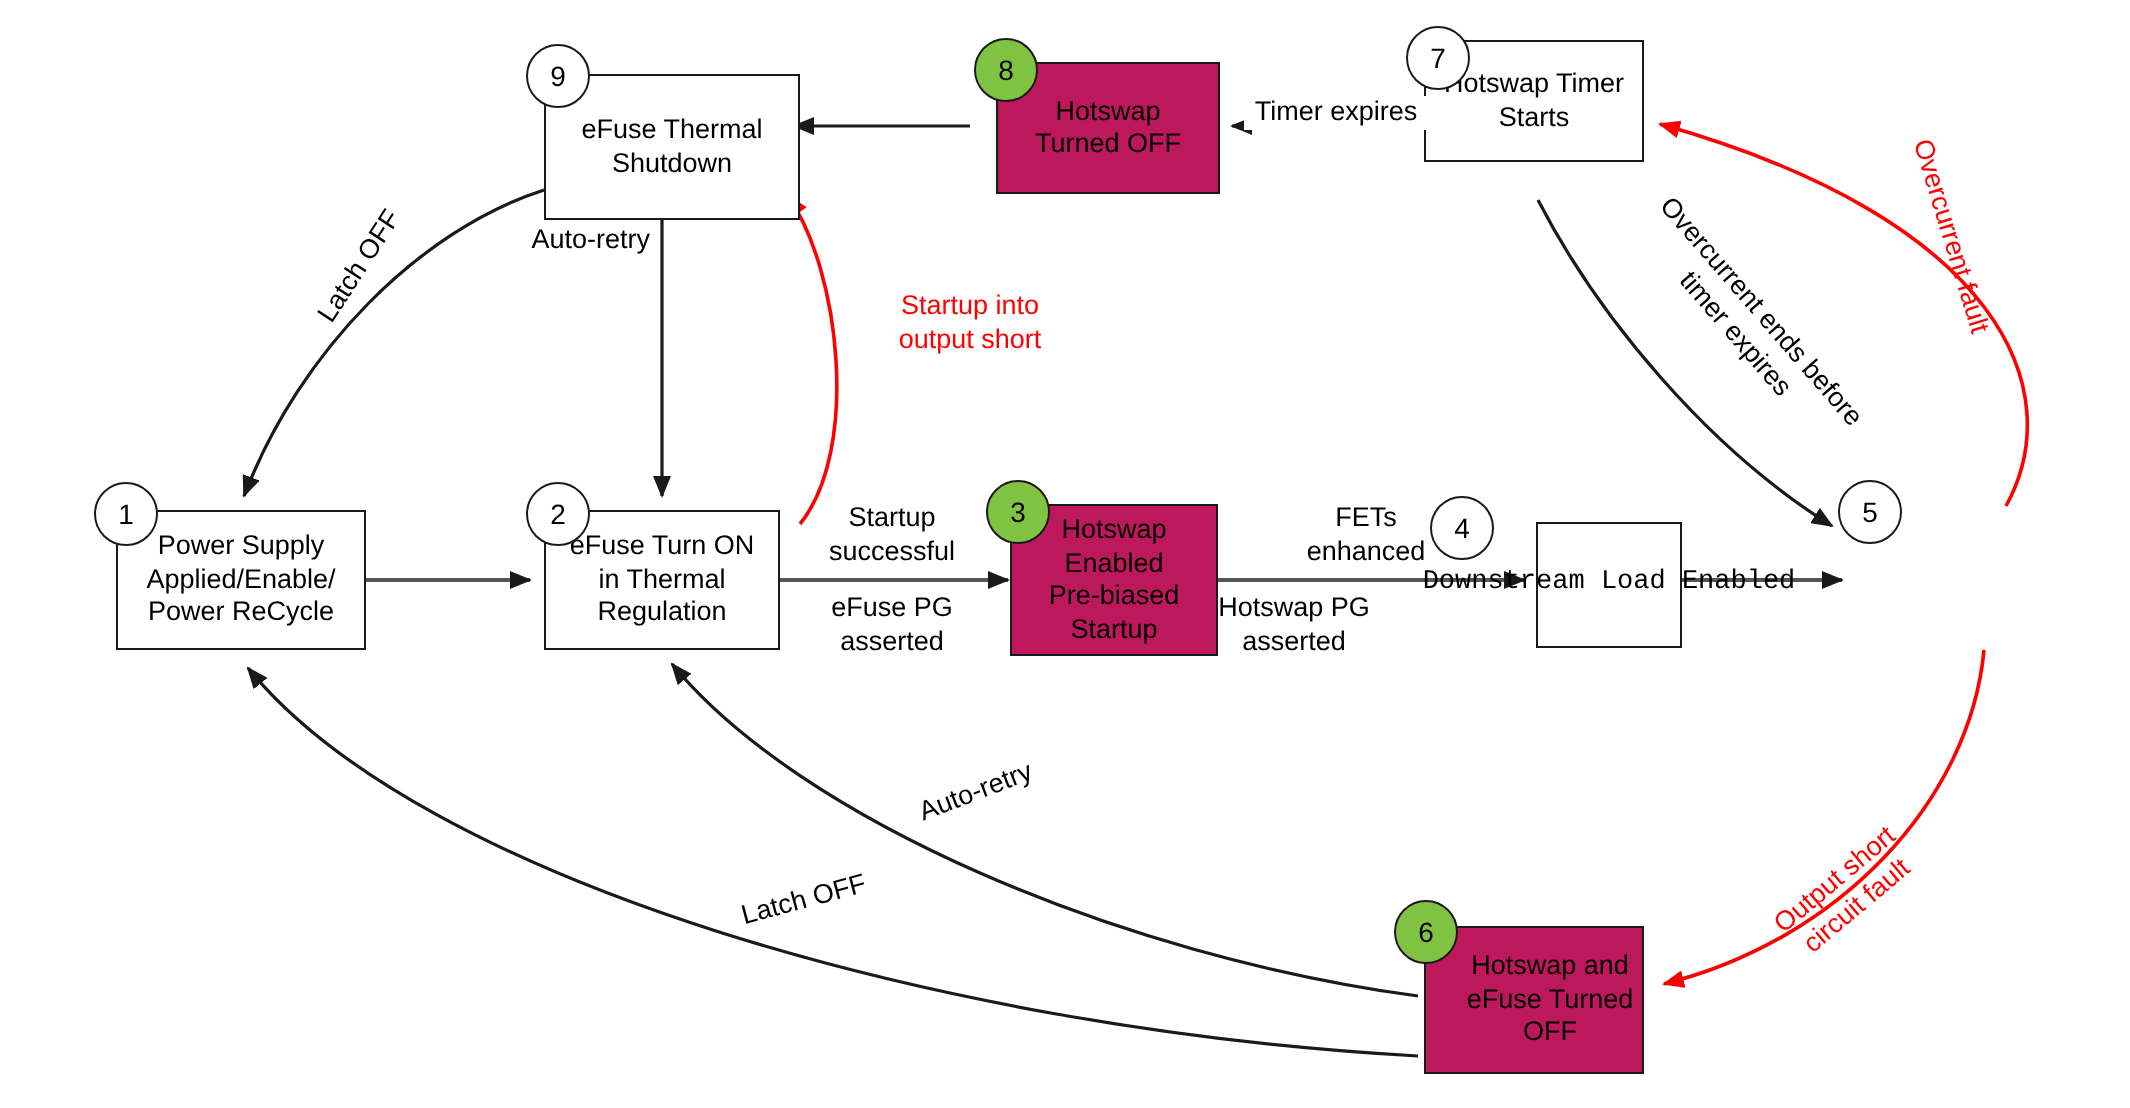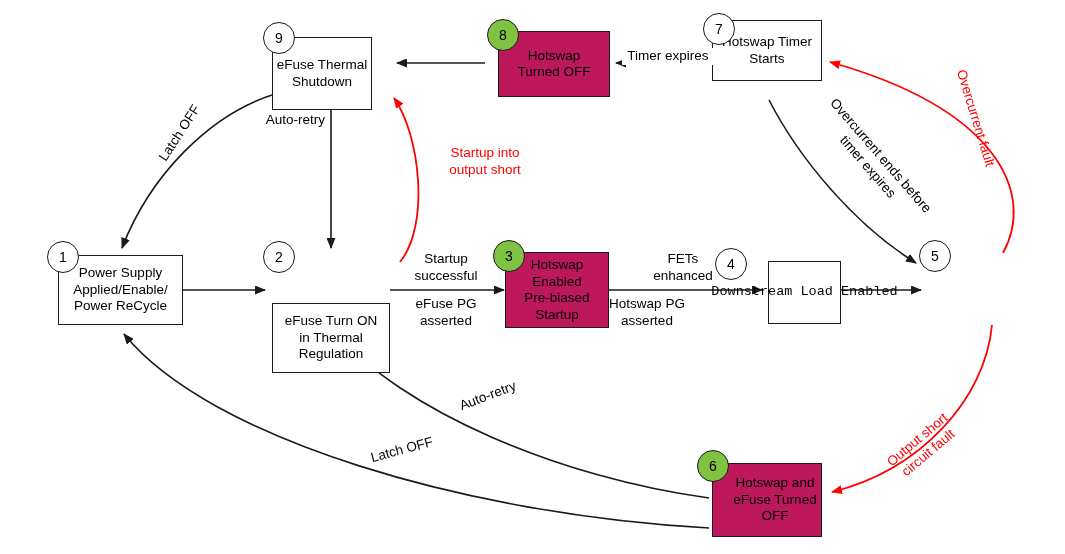--- a/index.html
+++ b/index.html
@@ -112,21 +112,21 @@
 
     <path d="M769,100 C800,160 855,225 916,263" fill="none" stroke="#1a1a1a" stroke-width="1.6" marker-end="url(#arrowBlack)"></path>
 
     <path d="M992,325 C985,400 920,470 832,492" fill="none" stroke="#ff0000" stroke-width="1.8" marker-end="url(#arrowRed)"></path>
 
     <path d="M709,498 C560,478 400,410 336,332" fill="none" stroke="#1a1a1a" stroke-width="1.6" marker-end="url(#arrowBlack)"></path>
 
     <path d="M709,528 C470,515 210,440 124,334" fill="none" stroke="#1a1a1a" stroke-width="1.6" marker-end="url(#arrowBlack)"></path>
   </svg>
 
-  <div class="node" style="left:272px; top:37px; width:100px; height:73px;">
+  <div class="node" style="left:272px; top:37px; width:128px; height:73px;">
     <span class="node-label">eFuse Thermal
 Shutdown</span>
   </div>
   <div class="badge" style="left:263px; top:22px;">
     <span>9</span>
   </div>
 
   <div class="node green" style="left:498px; top:31px; width:112px; height:66px;">
     <span class="node-label">Hotswap
 Turned OFF</span>
@@ -145,21 +145,21 @@
 
   <div class="node" style="left:58px; top:255px; width:125px; height:70px;justify-content:center;">
     <span class="node-label">Power Supply
 Applied/Enable/
 Power ReCycle</span>
   </div>
   <div class="badge" style="left:47px; top:241px;">
     <span>1</span>
   </div>
 
-  <div class="node" style="left:272px; top:255px; width:118px; height:70px;margin-top:48px;">
+  <div class="node" style="left:272px; top:255px; width:118px; height:70px;">
     <span class="node-label">eFuse Turn ON
 in Thermal
 Regulation</span>
   </div>
   <div class="badge" style="left:263px; top:241px;">
     <span>2</span>
   </div>
 
   <div class="node green" style="left:505px; top:252px; width:104px; height:76px;">
     <span class="node-label">Hotswap

